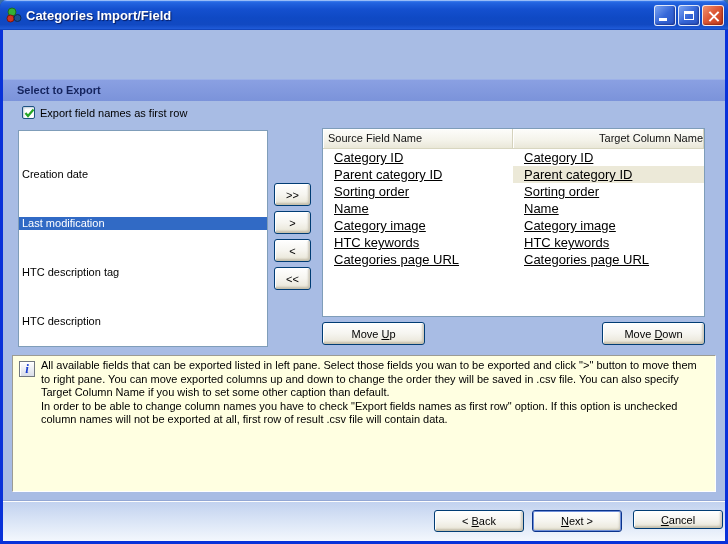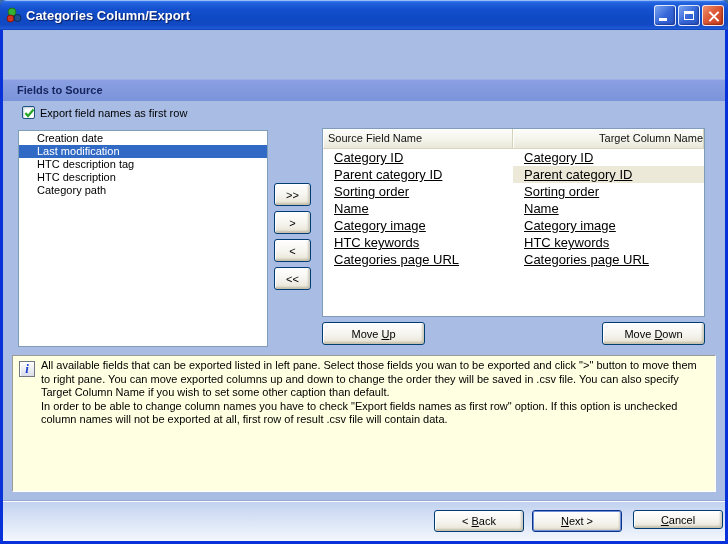--- a/index.html
+++ b/index.html
@@ -60,21 +60,21 @@
     box-shadow:inset 1px 1px 2px rgba(120,150,180,.5);
   }
   .checkbox svg { display:none; position:absolute; left:1px; top:1px; }
   .checkbox.checked svg { display:block; }
   .check-label { margin-left:5px; font-size:11px; color:#000; }
   
   .listbox {
     position:absolute; top:130px; left:18px; width:250px; height:217px;
     background:#fff; border:1px solid #7f9db9; overflow:hidden; padding-top:1px;
   }
-  .lb-item { height:13px; line-height:13px; font-size:11px; padding-left:18px; white-space:nowrap; color:#000; }
+  .lb-item { height:13px; line-height:13px; font-size:11px; padding-left:3px; white-space:nowrap; color:#000;margin-top:36px; }
   .lb-item.selected { background:#316ac5; color:#fff; }
   
   .xpbtn {
     position:absolute; border:1px solid #003c74; border-radius:3px;
     background:linear-gradient(180deg,#ffffff 0%,#f6f5f0 50%,#ece9dd 85%,#dcd8c6 100%);
     box-shadow:inset 1px 1px 0 #fff, inset -2px -2px 2px rgba(176,170,150,.55);
     font-size:11px; color:#000; display:flex; align-items:center; justify-content:center;
     cursor:default; font-family:"Liberation Sans", sans-serif;
   }
   .xpbtn.default { border-color:#0a338c; box-shadow:inset 0 0 0 1px #6f8fd8, inset -2px -2px 2px rgba(176,170,150,.45); }
@@ -133,38 +133,38 @@
 <div class="window">
 
   <div class="titlebar">
     <span class="app-icon">
       <svg width="16" height="16" viewBox="0 0 16 16">
         <circle cx="6" cy="5" r="4" fill="#35b135" stroke="#1c6e1c"></circle>
         <circle cx="4.5" cy="11.5" r="3.5" fill="#d23420" stroke="#7c170c"></circle>
         <circle cx="11.5" cy="11" r="3.5" fill="#1d4f8f" stroke="#0c2a55"></circle>
       </svg>
     </span>
-    <span class="title-text">Categories Column/Export</span>
+    <span class="title-text">Categories Import/Field</span>
     <div class="win-controls">
       <div class="wbtn minmax">
           <span class="glyph-min"></span>
         </div>
       <div class="wbtn minmax">
           <span class="glyph-max"></span>
         </div>
       <div class="wbtn close">
           <span class="glyph-x"></span>
         </div>
     </div>
   </div>
 
   <div class="client-bg"></div>
 
 
-  <div class="group-band">Fields to Source</div>
+  <div class="group-band">Select to Export</div>
 
   <div class="check-row">
     <span class="checkbox checked">
       <svg width="11" height="11" viewBox="0 0 11 11">
         <polyline points="1.5,5 4,8 9.5,1.5" fill="none" stroke="#26a626" stroke-width="2.2"></polyline>
       </svg>
     </span>
     <span class="check-label">Export field names as first row</span>
   </div>
 

